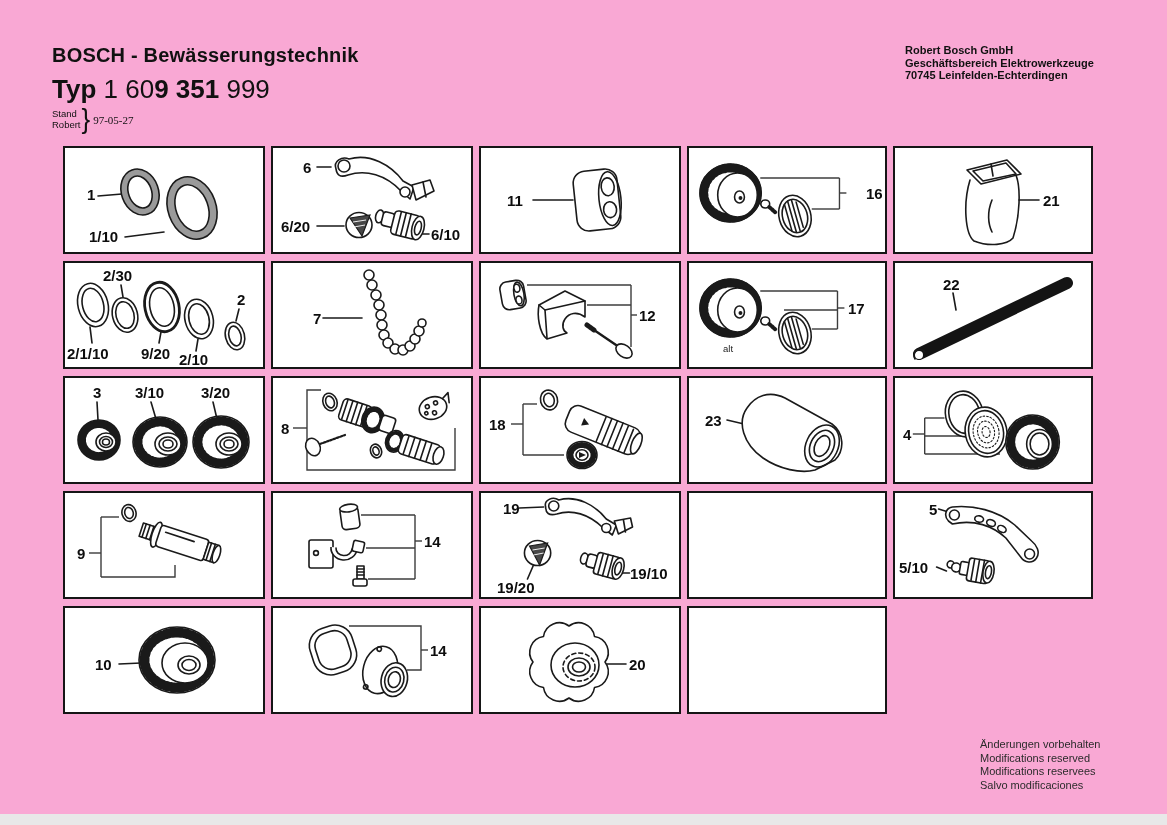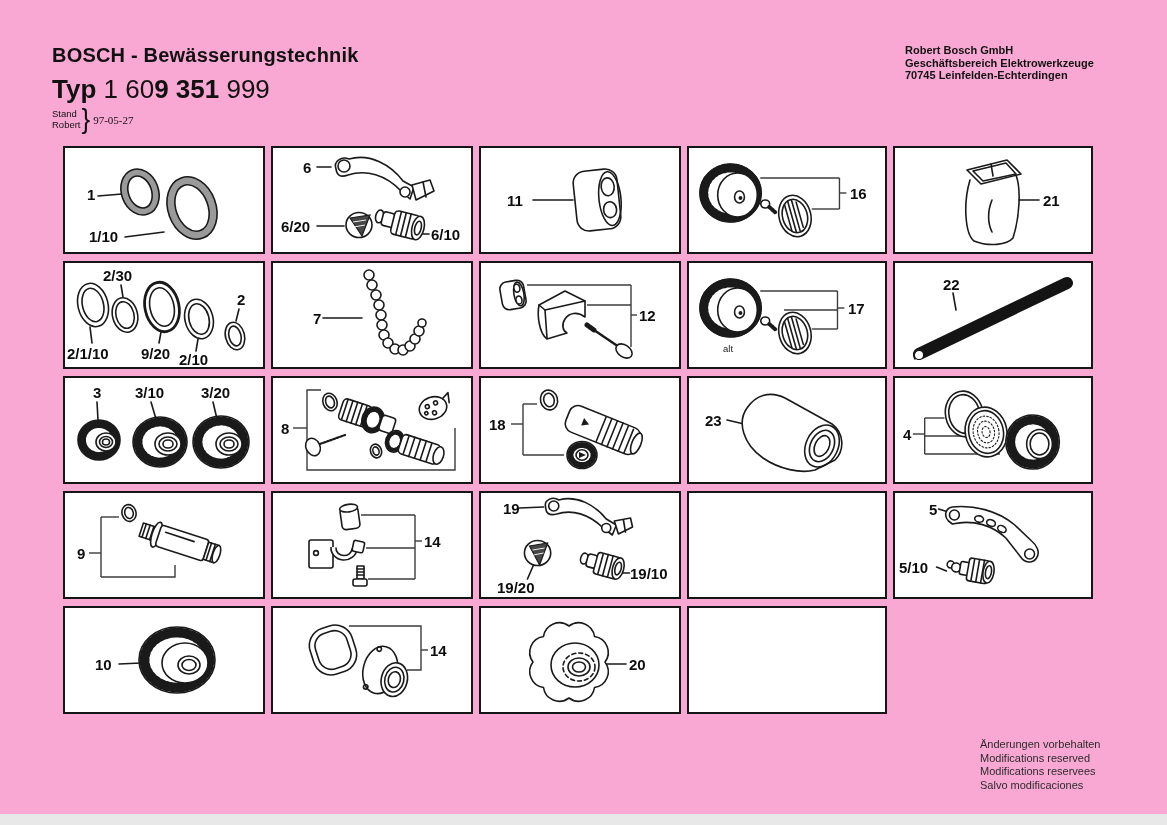--- a/index.html
+++ b/index.html
@@ -124,21 +124,21 @@
         <line x1="81" y1="59" x2="88" y2="65" class="k" style="stroke-width:4;stroke-dasharray:1.6 1.6"></line>
         <g transform="rotate(-16,107,68)">
           <ellipse cx="107" cy="68" rx="16" ry="21" class="w"></ellipse>
           <ellipse cx="107" cy="68" rx="12.5" ry="17" class="k"></ellipse>
           <line x1="100" y1="54" x2="100" y2="82" class="k"></line>
           <line x1="104" y1="52" x2="104" y2="84" class="k"></line>
           <line x1="108" y1="52" x2="108" y2="84" class="k"></line>
           <line x1="112" y1="55" x2="112" y2="81" class="k"></line>
         </g>
       </svg>
-      <span class="pl" style="left:161px;top:37px">16</span>
+      <span class="pl" style="left:177px;top:37px">16</span>
     </div>
 
     <div class="cell">
       <svg viewBox="0 0 196 104" preserveAspectRatio="none">
         <line x1="124" y1="52" x2="144" y2="52" class="k"></line>
         <polygon points="72,22 112,12 126,26 86,36" class="w"></polygon>
         <polygon points="78,23 111,15 121,26 88,33" class="k"></polygon>
         <path d="M75,32 C68,55 70,86 79,93 C94,99 112,97 118,90 C125,68 126,40 121,27" class="k"></path>
         <path d="M97,52 C92,64 93,76 97,84" class="k"></path>
         <path d="M96,16 L98,28" class="k"></path>

